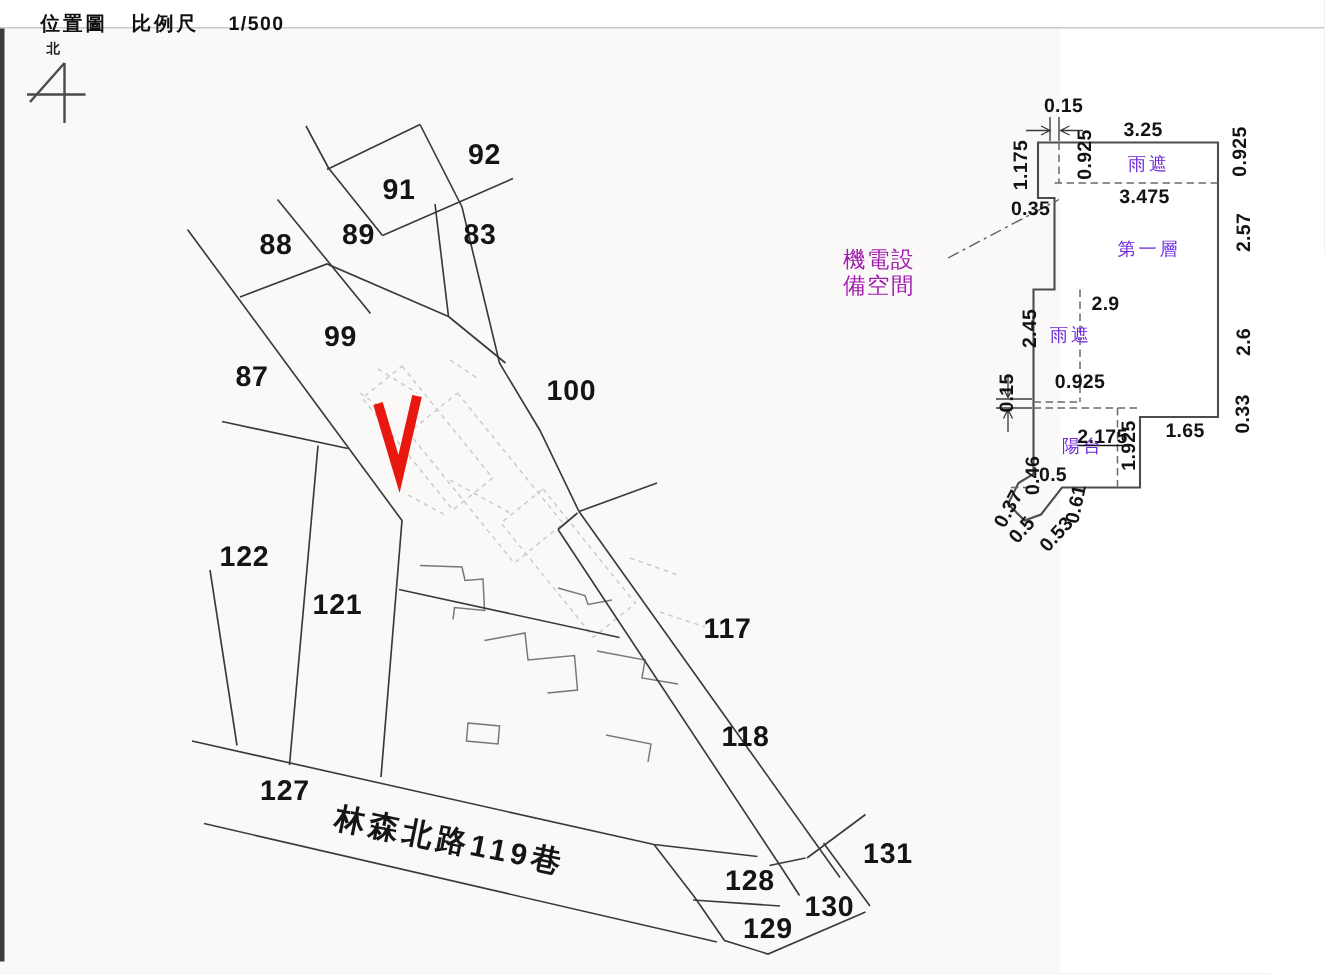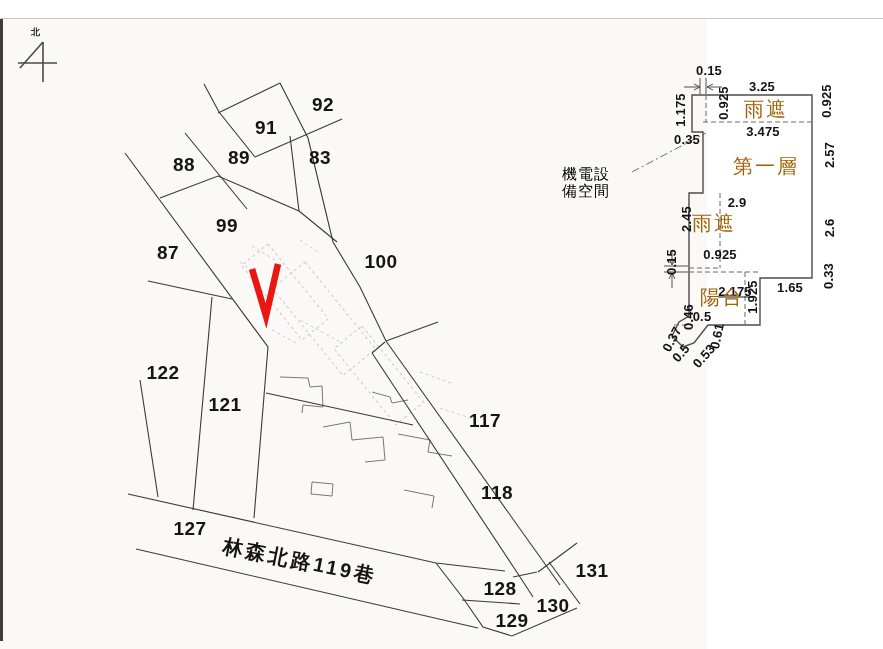--- a/index.html
+++ b/index.html
@@ -8,38 +8,43 @@
     font-family:"Liberation Sans","DejaVu Sans",sans-serif;
     overflow:hidden;color:#111;
   }
   .scan-bg{position:absolute;left:0;top:19px;width:707px;height:630px;background:#faf9f8;}
   .top-rule{position:absolute;left:0;top:18px;width:883px;height:1px;background:#c9c9c9;}
   .left-rule{position:absolute;left:0;top:19px;width:3px;height:622px;background:#3c3c3c;}
   .layer{position:absolute;left:0;top:0;width:883px;height:649px;}
   .lbl{position:absolute;transform:translate(-50%,-50%);white-space:nowrap;line-height:1;}
   .parcel{font-size:19px;font-weight:700;color:#141414;letter-spacing:.5px;}
   .dim{font-size:13px;font-weight:700;color:#131313;letter-spacing:.2px;}
-  .room{font-size:20px;font-weight:500;color:#a16207;letter-spacing:2px;}
+  .room{font-size:12px;font-weight:500;color:#6d28d9;letter-spacing:2px;}
   .hdr{position:absolute;top:7px;left:27px;font-size:13px;font-weight:700;letter-spacing:2px;color:#101010;}
   .hdr .scale-value{margin-left:14px;letter-spacing:1px;}
   .north-label{position:absolute;left:31px;top:26px;font-size:9px;font-weight:700;color:#222;}
   .street{font-size:20px;font-weight:700;color:#151515;letter-spacing:3px;}
   .mech-note{position:absolute;left:562px;top:166px;font-size:15px;font-weight:500;
-    color:#000000;line-height:1.1;letter-spacing:1px;}
+    color:#a21caf;line-height:1.1;letter-spacing:1px;}
   svg{position:absolute;left:0;top:0;}
 </style>
 </head>
 <body>
 
 <div id="canvas">
 
   <div class="scan-bg"></div>
   <div class="top-rule"></div>
   <div class="left-rule"></div>
 
+  <div class="hdr">
+    <span>位置圖</span>
+    <span style="margin-left:10px">比例尺</span>
+    <span class="scale-value">1/500</span>
+  </div>
 
   <div class="north-label">北</div>
   <svg width="70" height="70" style="left:0;top:30px">
     <g stroke="#4a4a4a" stroke-width="1.6" fill="none">
       <line x1="43" y1="12" x2="43" y2="52"></line>
       <line x1="43" y1="12" x2="20" y2="38"></line>
       <line x1="18" y1="33" x2="57" y2="33"></line>
     </g>
   </svg>
 

